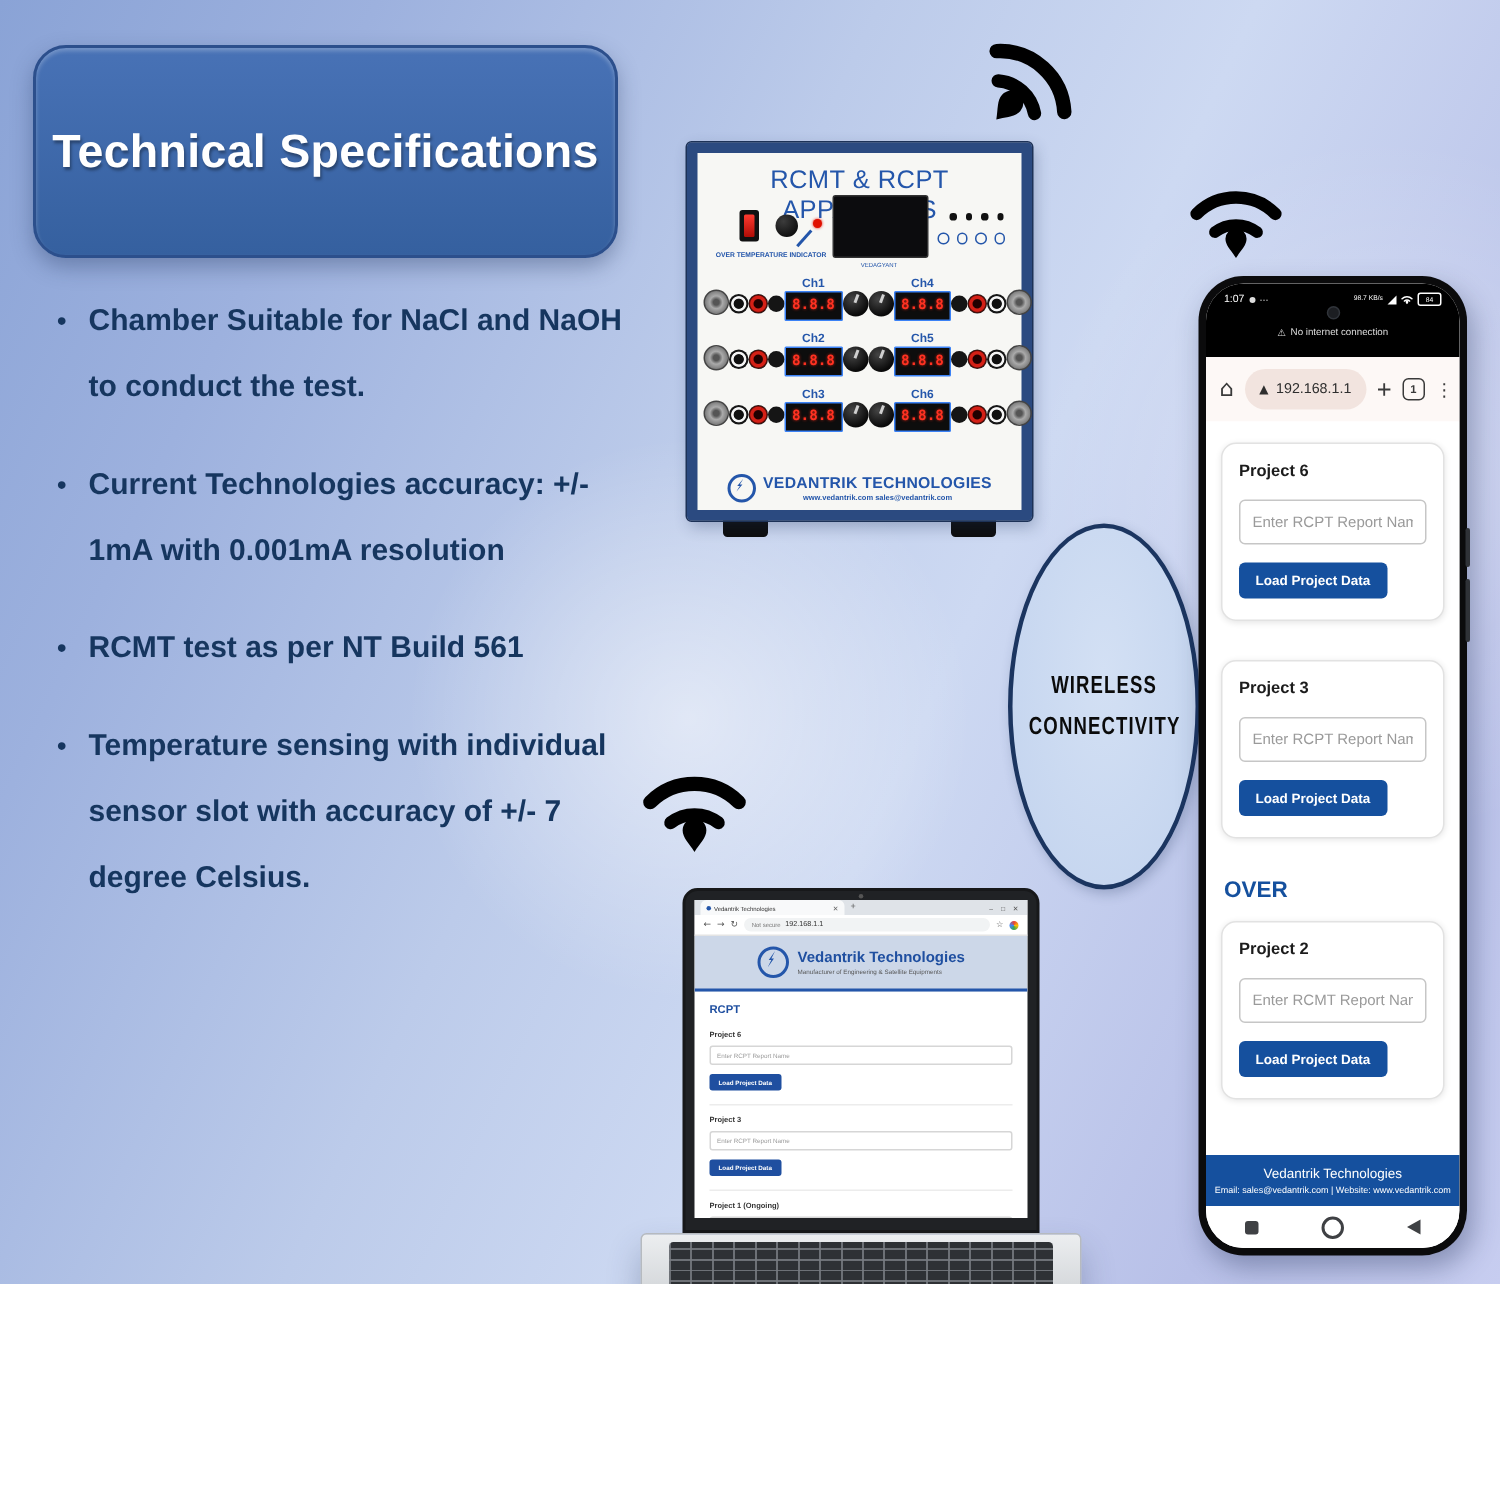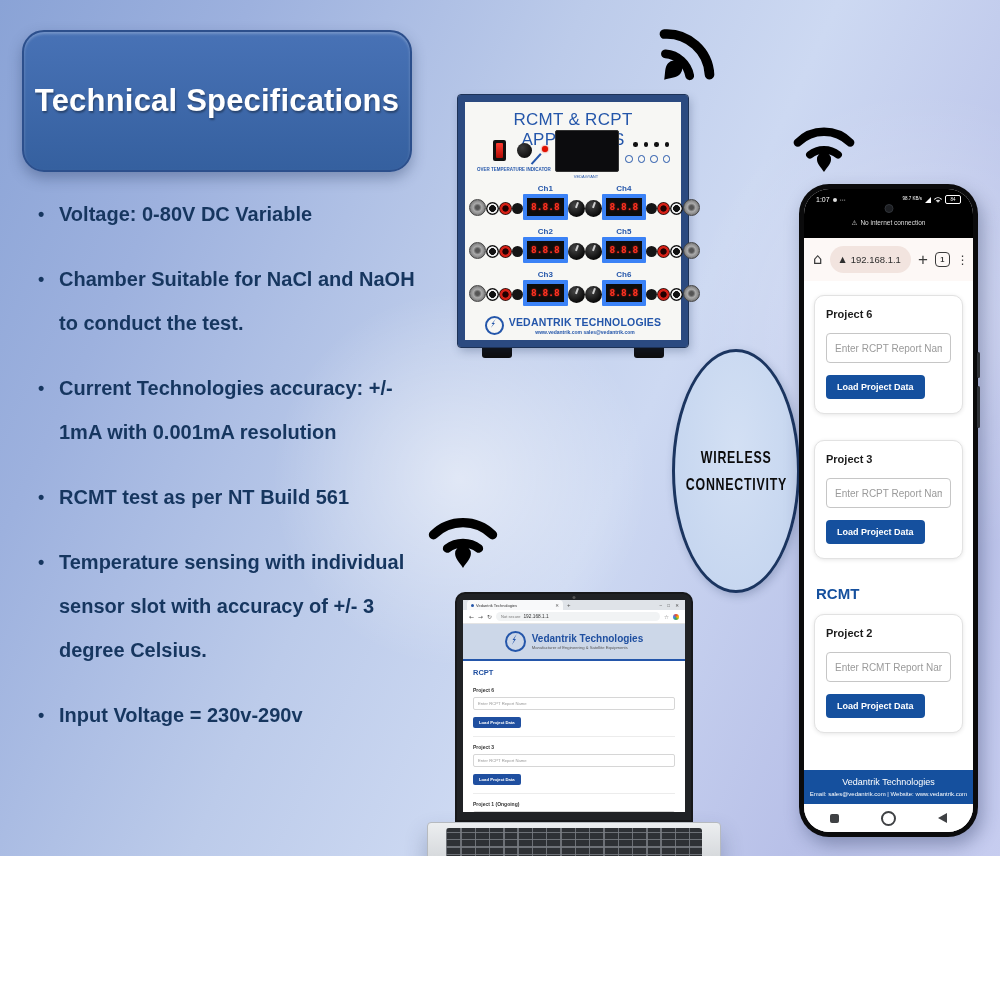--- a/index.html
+++ b/index.html
@@ -56,21 +56,21 @@
   .sock.g{width:15px;height:15px;margin-bottom:4px;border:1px solid #444;
     background:radial-gradient(circle,#555 18%,#aaa 40%,#777 75%)}
   .sock.b{background:radial-gradient(circle,#101010 34%,#f5f5f5 40%,#f5f5f5 52%,#161616 58%,#161616 100%)}
   .sock.r{background:radial-gradient(circle,#200000 30%,#d42016 38%,#d42016 55%,#5e0a05 62%,#1a1a1a 70%,#1a1a1a 100%)}
   .dotb{width:11px;height:11px;background:#151515;border-radius:50%;margin-bottom:6px;flex:none}
   .knob{width:17px;height:17px;border-radius:50%;margin-bottom:3px;flex:none;position:relative;
     background:radial-gradient(circle at 38% 32%,#454545,#0a0a0a 70%)}
   .knob::after{content:"";position:absolute;left:8px;top:2px;width:1.5px;height:6px;background:#cfcfcf;transform:rotate(20deg)}
   .chgroup{display:flex;flex-direction:column;align-items:center;gap:1px;flex:none}
   .chlabel{color:#2456aa;font-weight:700;font-size:8px}
-  .seg{background:#0d0d0d;border:4px solid #3b82f6;color:#ff3222;font-family:"DejaVu Sans Mono",monospace;
+  .seg{background:#0d0d0d;border:1px solid #3b82f6;color:#ff3222;font-family:"DejaVu Sans Mono",monospace;
     font-weight:700;font-size:9.5px;line-height:10px;padding:4px 4px;border-radius:1px;
     text-shadow:0 0 2px rgba(255,40,20,.8)}
   .brand{position:absolute;left:0;right:0;bottom:5px;display:flex;align-items:center;justify-content:center;gap:5px}
   .logo{width:15px;height:15px;border:2px solid #2456aa;border-radius:50%;position:relative;flex:none}
   .logo::after{content:"";position:absolute;left:4px;top:1px;width:5px;height:9px;background:#2456aa;
     clip-path:polygon(100% 0,15% 55%,50% 55%,0 100%,85% 45%,50% 45%)}
   .brand-text{display:flex;flex-direction:column;align-items:center}
   .brand-name{color:#2456aa;font-weight:700;font-size:10.5px;letter-spacing:.2px;white-space:nowrap}
   .brand-sub{color:#2456aa;font-size:5px;font-weight:700;margin-top:1px}
   .feet{display:flex;justify-content:space-between;padding:0 24px}
@@ -190,26 +190,24 @@
   </defs>
 </svg>
 
 <div class="stage">
 
   <div class="title-box">
     <h1>Technical Specifications</h1>
   </div>
 
   <ul class="bullets">
-    <li>Voltage: 0-80V DC Variable</li>
     <li>Chamber Suitable for NaCl and NaOH to conduct the test.</li>
     <li>Current Technologies accuracy: +/- 1mA with 0.001mA resolution</li>
     <li>RCMT test as per NT Build 561</li>
-    <li>Temperature sensing with individual sensor slot with accuracy of +/- 3 degree Celsius.</li>
-    <li>Input Voltage = 230v-290v</li>
+    <li>Temperature sensing with individual sensor slot with accuracy of +/- 7 degree Celsius.</li>
   </ul>
 
   <svg class="wifi app" viewBox="0 0 100 88">
       <use href="#wifi-sym"></use>
     </svg>
   <svg class="wifi ph" viewBox="0 0 100 88">
       <use href="#wifi-sym"></use>
     </svg>
   <svg class="wifi lp" viewBox="0 0 100 88">
       <use href="#wifi-sym"></use>
@@ -357,21 +355,21 @@
         <div class="card">
           <h3>Project 6</h3>
           <input type="text" placeholder="Enter RCPT Report Name" style="">
           <span class="btn">Load Project Data</span>
         </div>
         <div class="card">
           <h3>Project 3</h3>
           <input type="text" placeholder="Enter RCPT Report Name" style="">
           <span class="btn">Load Project Data</span>
         </div>
-        <div class="rcmt-h">RCMT</div>
+        <div class="rcmt-h">OVER</div>
         <div class="card">
           <h3>Project 2</h3>
           <input type="text" placeholder="Enter RCMT Report Name" style="">
           <span class="btn">Load Project Data</span>
         </div>
       </div>
       <div class="pfooter">
         <div class="c1">Vedantrik Technologies</div>
         <div class="c2">Email: sales@vedantrik.com | Website: www.vedantrik.com</div>
       </div>

